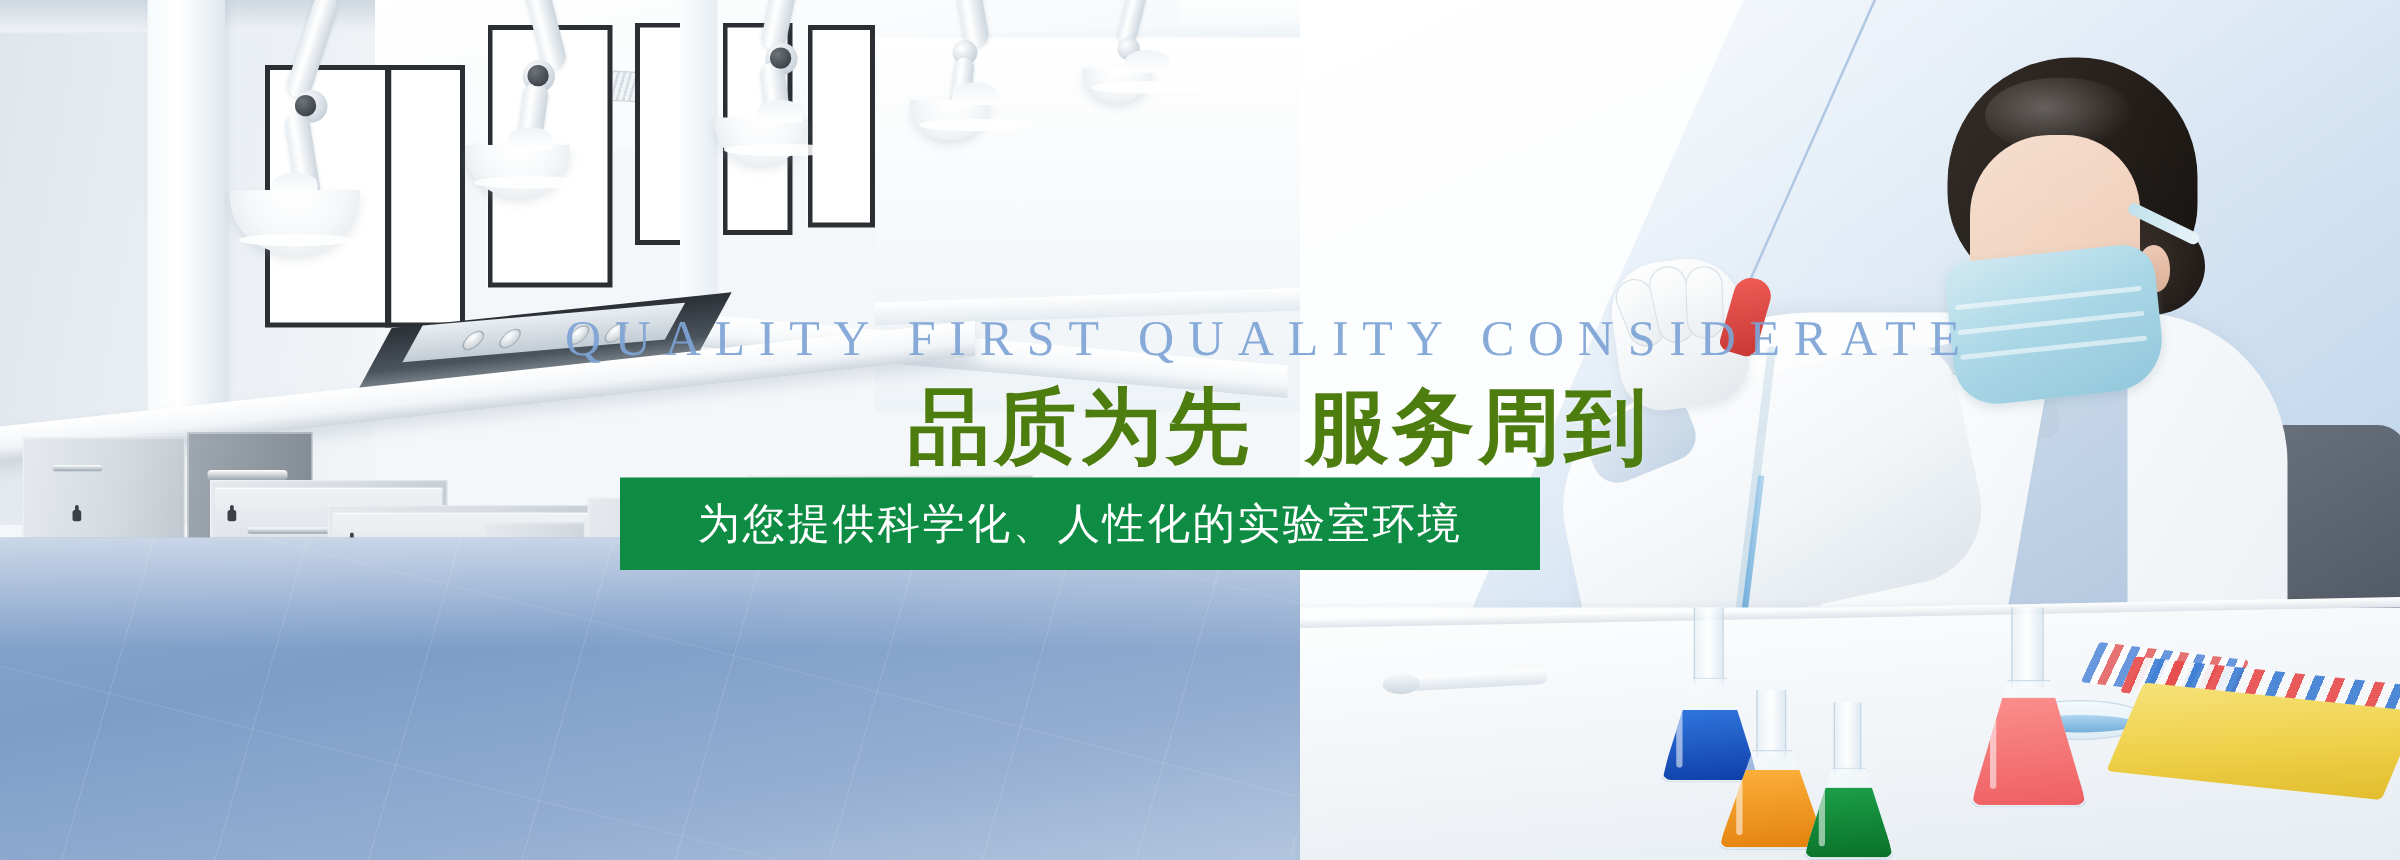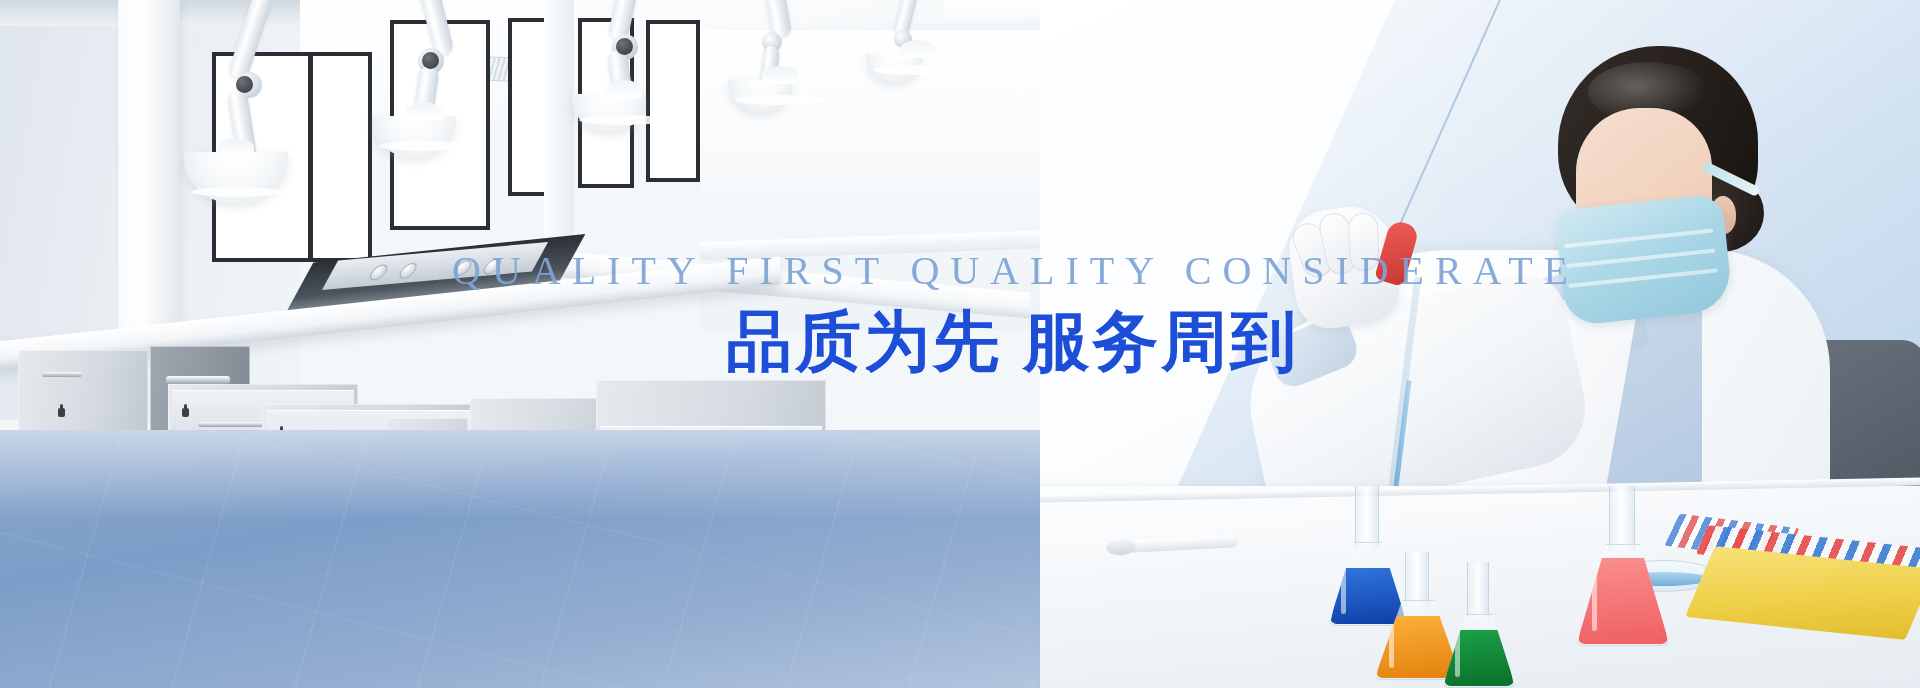--- a/index.html
+++ b/index.html
@@ -466,25 +466,25 @@
     position:absolute;left:452px;top:247px;
     font-family:"Liberation Serif",serif;
     font-size:40px;
     letter-spacing:11px;
     color:#7ea4d6;
     white-space:nowrap;
     opacity:.92;
   }
   .headline{
     position:absolute;left:726px;top:297px;
-    font-family:Liberation Sans, sans-serif;
+    font-family:Liberation Mono, monospace;
     font-weight:bold;
     font-size:66px;
     letter-spacing:3px;
-    color:#1d4ed8;
+    color:#4d7c0f;
     white-space:nowrap;
     text-shadow:0 1px 2px rgba(255,255,255,.45);
   }
   .tagline-bar{
     position:absolute;left:496px;top:382px;
     width:736px;height:74px;
     background:#0e8c43;
     display:flex;align-items:center;justify-content:center;
   }
   .tagline{
@@ -739,15 +739,18 @@
       <span class="liq" style="background:linear-gradient(175deg,#fa8f8d,#ef5f62);width:90px;height:86px;clip-path:polygon(14% 0,86% 0,100% 100%,0 100%);"></span>
       <span class="hl"></span>
     </span>
   </div>
 
   <div class="overlay">
     <div class="eyebrow">QUALITY FIRST QUALITY CONSIDERATE</div>
 
     <div class="headline">品质为先  服务周到</div>
 
+    <div class="tagline-bar">
+      <span class="tagline">为您提供科学化、人性化的实验室环境</span>
+    </div>
   </div>
 
 </div>
 
 </body></html>

